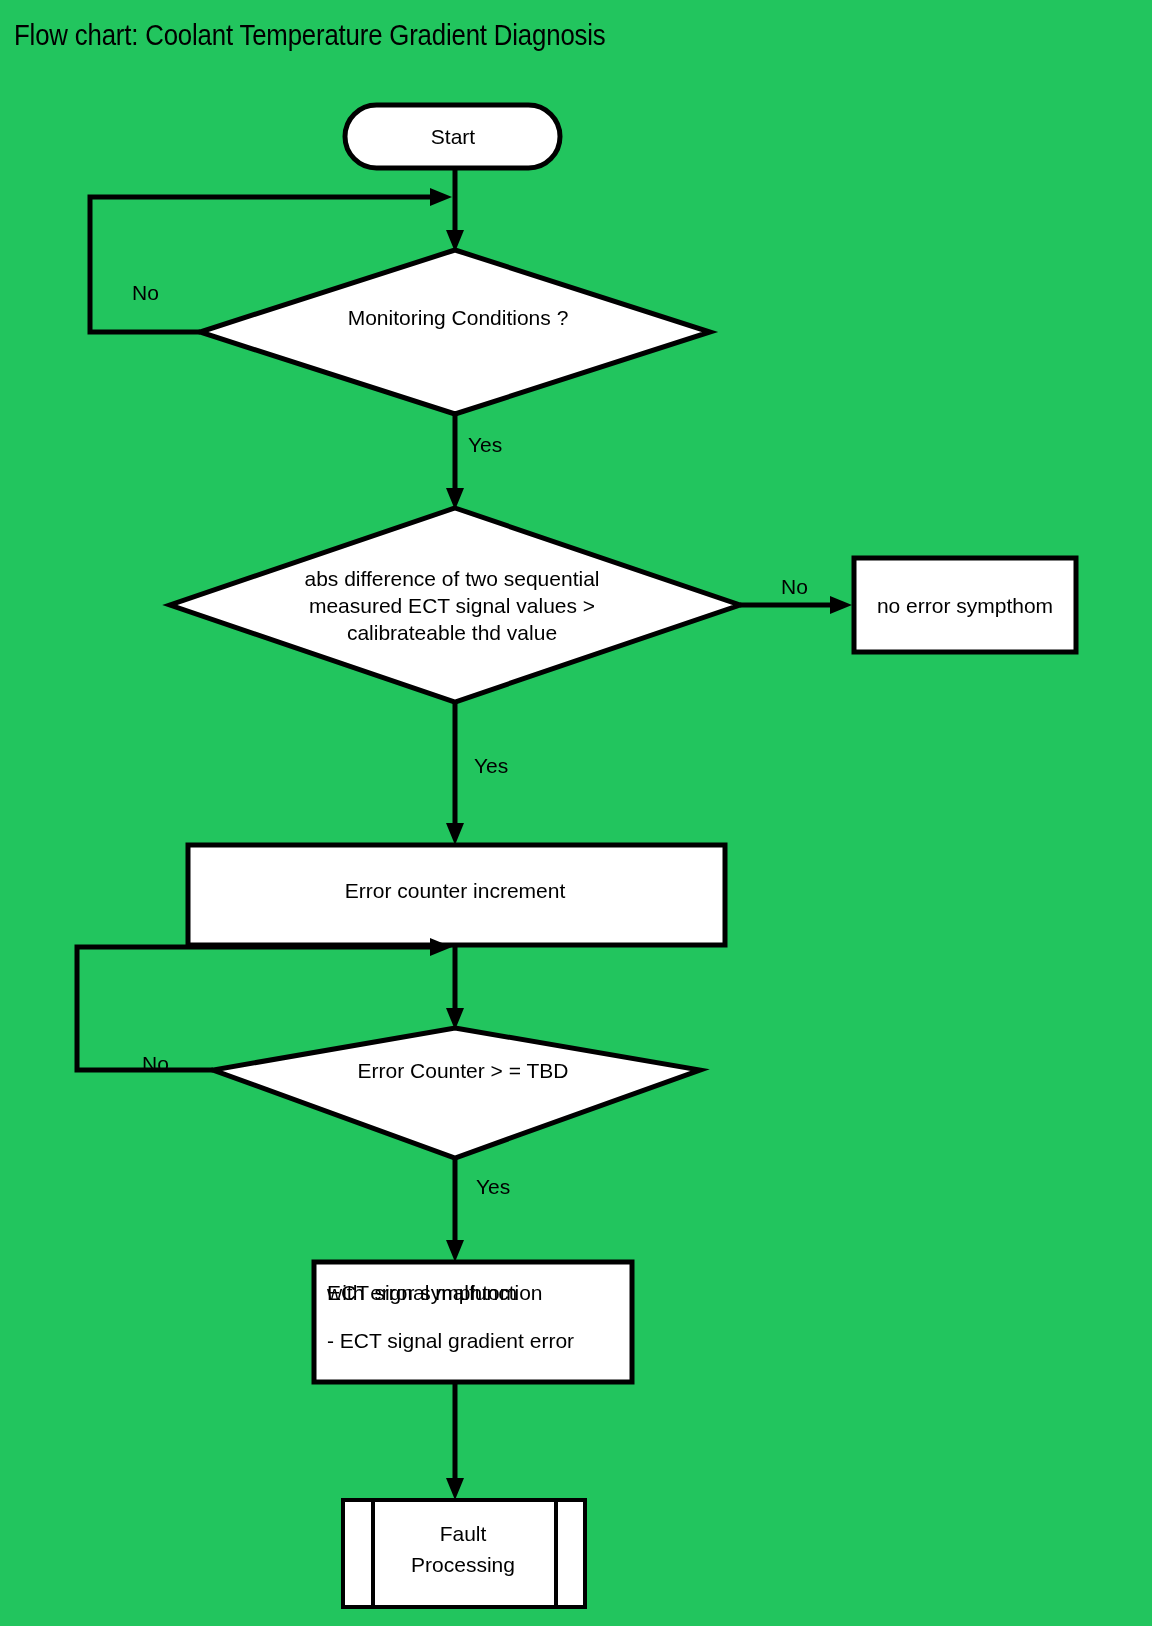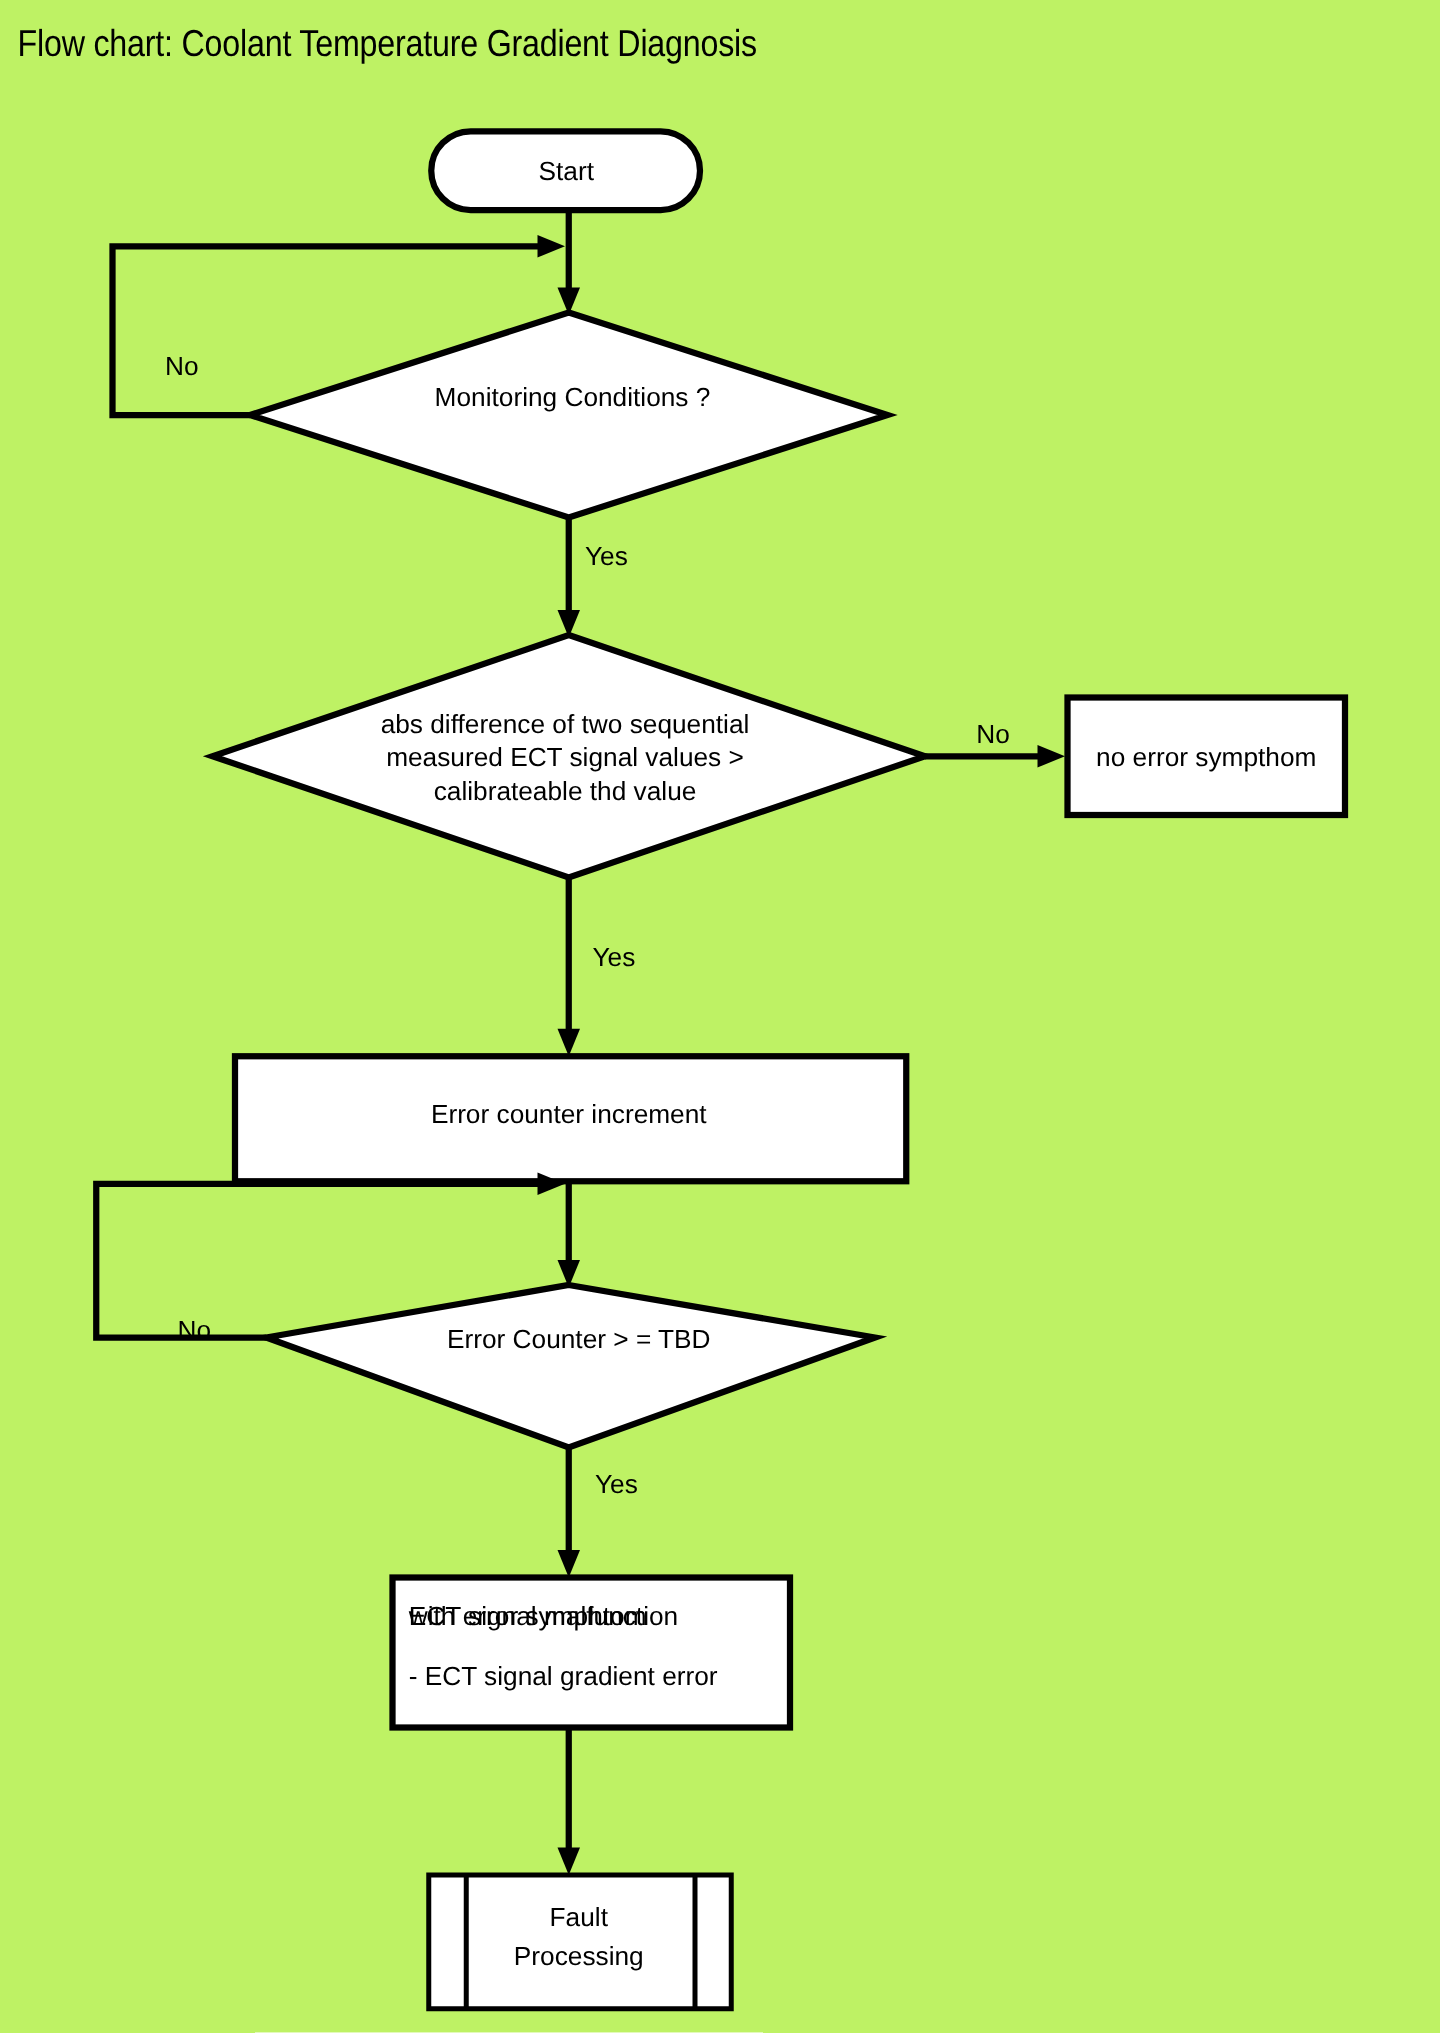--- a/index.html
+++ b/index.html
@@ -8,21 +8,21 @@
     background: #ffffff;
   }
   body {
     font-family: "Liberation Sans", sans-serif;
     color: #000000;
   }
   #page {
     position: relative;
     width: 1152px;
     height: 1626px;
-    background: #bef264;
+    background: #22c55e;
     overflow: hidden;
   }
   #flow-svg {
     position: absolute;
     left: 0;
     top: 0;
     width: 1152px;
     height: 1626px;
   }
   .shape-stroke {

